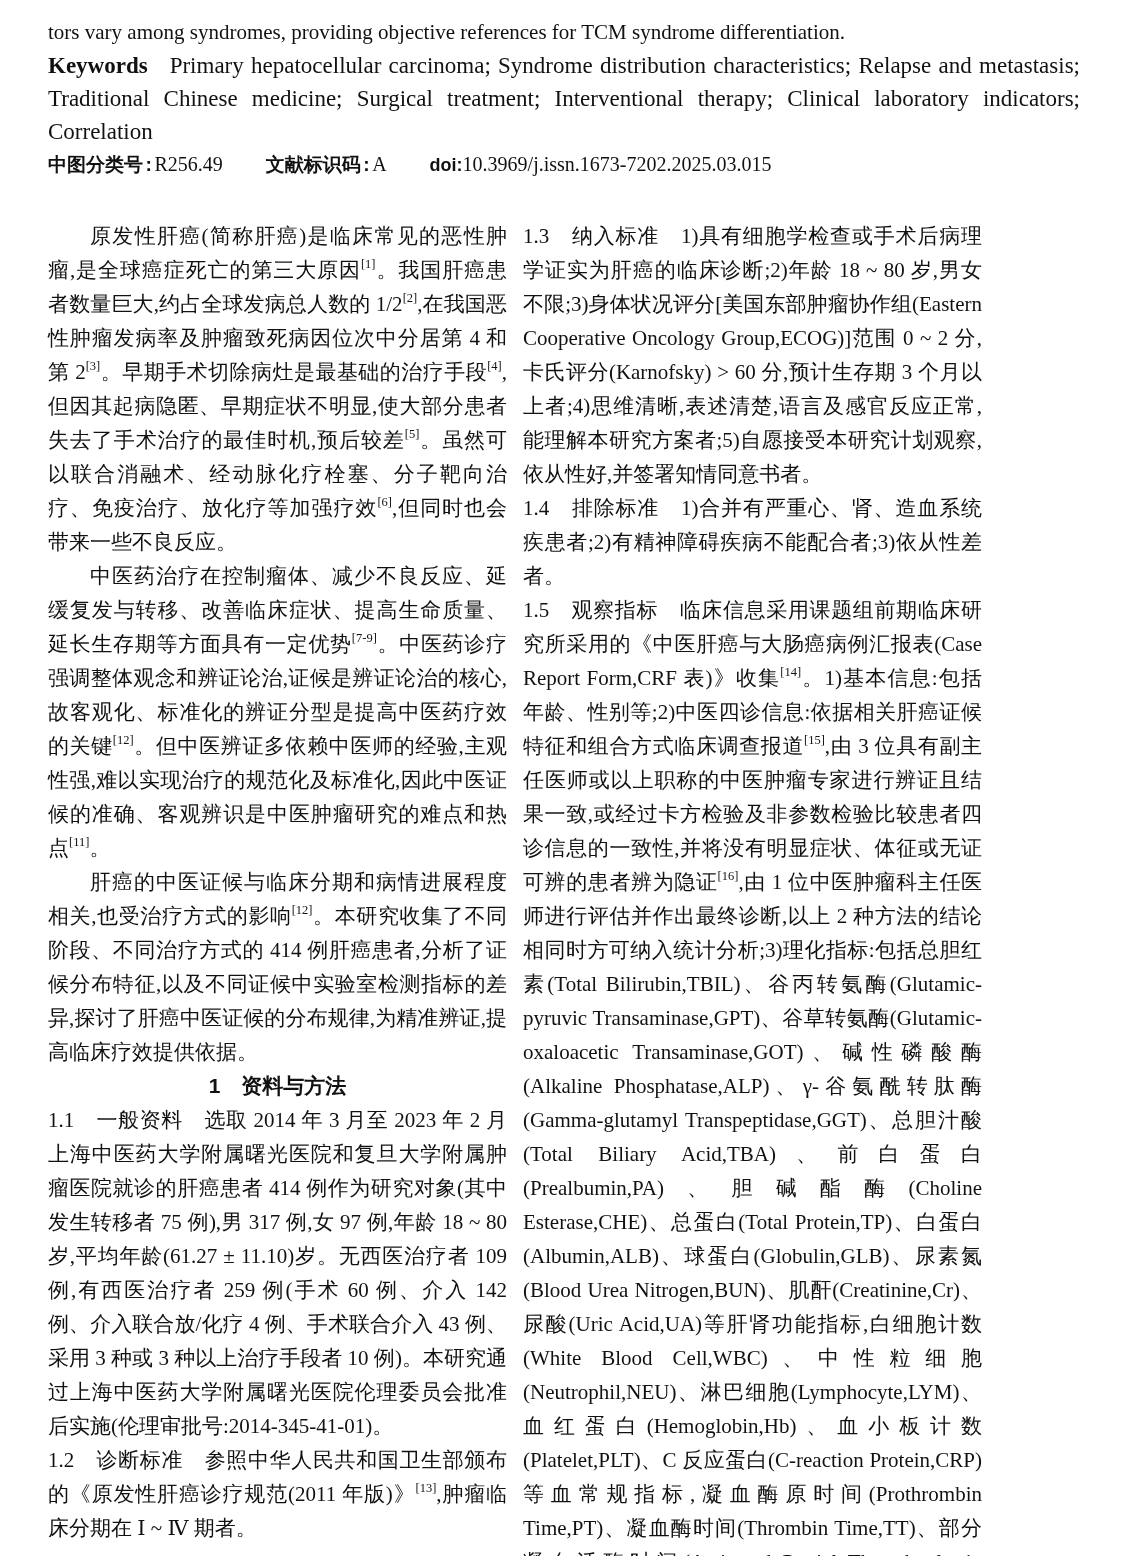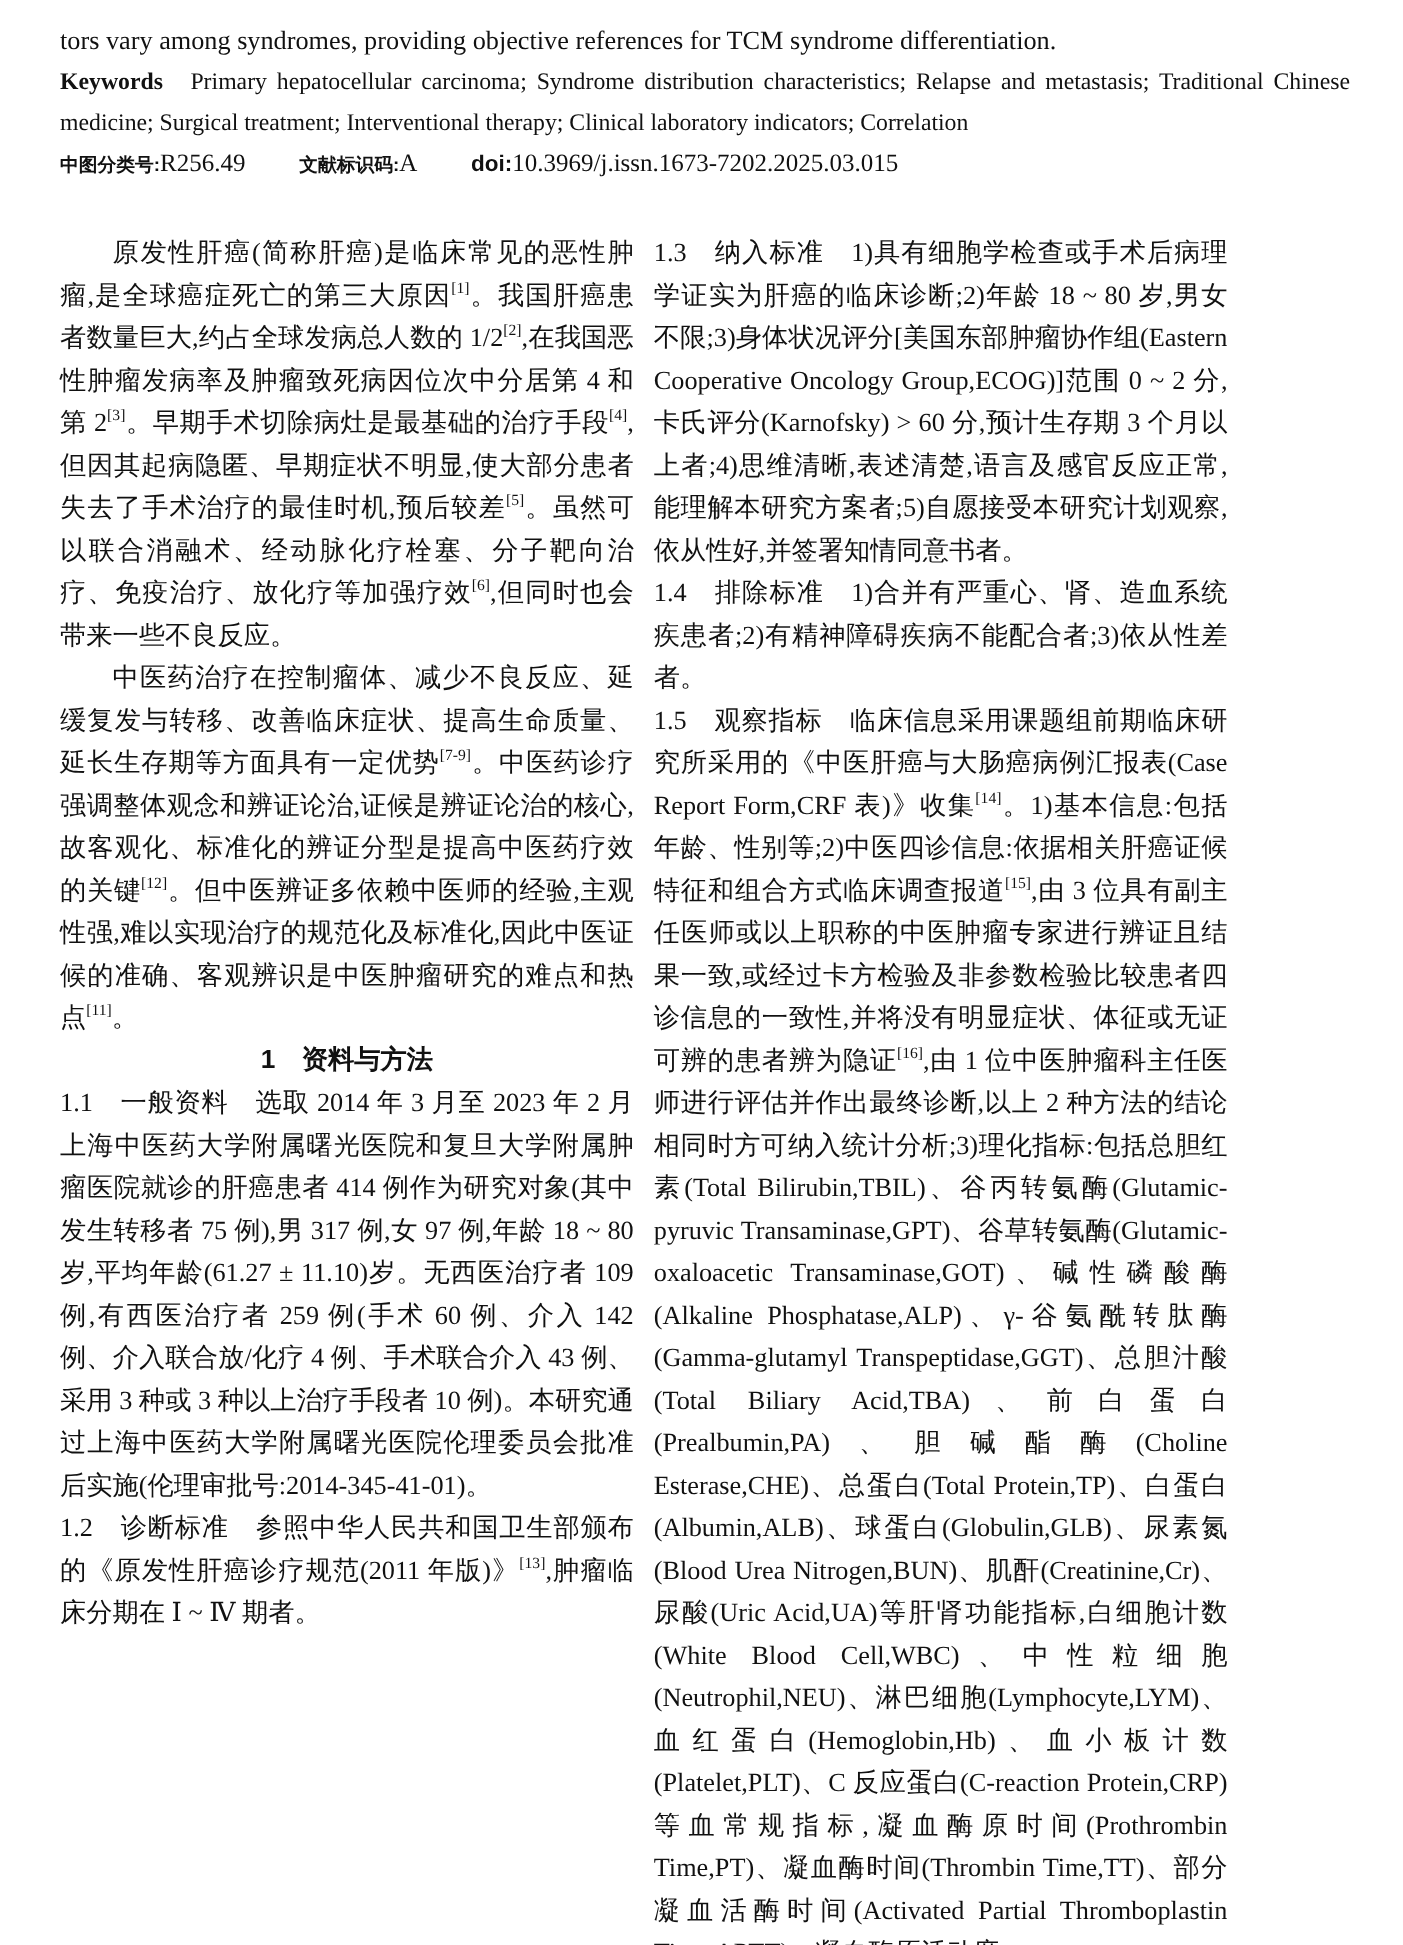--- a/index.html
+++ b/index.html
@@ -16,32 +16,32 @@
     padding: 16px 42px 0 48px;
   }
   
   .header { width: 1032px; }
   .header p { margin: 0; }
   .english-line {
     font-size: 21px; line-height: 33px;
     text-align: left;
   }
   .keywords-line {
-    font-size: 19px; line-height: 33px;
+    font-size: 23px; line-height: 33px;
     text-align: justify;
   }
   .keywords-label { font-weight: bold; margin-right: 22px; }
   .meta-line {
     font-size: 20px; line-height: 33px;
     margin-top: 1px;
   }
   .meta-label {
     font-weight: bold;
-    font-family: Liberation Sans, sans-serif;
-    font-size: 15px;
+    font-family: Liberation Mono, monospace;
+    font-size: 19px;
   }
   .meta-label.latin { font-family: Liberation Sans, sans-serif; font-size: 18px; }
   .meta-group { margin-right: 38px; }
   
   .columns {
     margin-top: 36px;
     display: flex;
     gap: 16px;
   }
   .col { width: 494px; }
@@ -86,20 +86,21 @@
       <span class="meta-group"><span class="meta-label">文献标识码:</span><span>A</span></span>
       <span><span class="meta-label latin">doi:</span><span>10.3969/j.issn.1673-7202.2025.03.015</span></span>
     </p>
   </div>
 
   <div class="columns">
 
     <div class="col">
       <p class="indent">原发性肝癌(简称肝癌)是临床常见的恶性肿瘤,是全球癌症死亡的第三大原因<sup>[1]</sup>。我国肝癌患者数量巨大,约占全球发病总人数的 1/2<sup>[2]</sup>,在我国恶性肿瘤发病率及肿瘤致死病因位次中分居第 4 和第 2<sup>[3]</sup>。早期手术切除病灶是最基础的治疗手段<sup>[4]</sup>,但因其起病隐匿、早期症状不明显,使大部分患者失去了手术治疗的最佳时机,预后较差<sup>[5]</sup>。虽然可以联合消融术、经动脉化疗栓塞、分子靶向治疗、免疫治疗、放化疗等加强疗效<sup>[6]</sup>,但同时也会带来一些不良反应。</p>
       <p class="indent">中医药治疗在控制瘤体、减少不良反应、延缓复发与转移、改善临床症状、提高生命质量、延长生存期等方面具有一定优势<sup>[7-9]</sup>。中医药诊疗强调整体观念和辨证论治,证候是辨证论治的核心,故客观化、标准化的辨证分型是提高中医药疗效的关键<sup>[12]</sup>。但中医辨证多依赖中医师的经验,主观性强,难以实现治疗的规范化及标准化,因此中医证候的准确、客观辨识是中医肿瘤研究的难点和热点<sup>[11]</sup>。</p>
+      <p class="indent">肝癌的中医证候与临床分期和病情进展程度相关,也受治疗方式的影响<sup>[12]</sup>。本研究收集了不同阶段、不同治疗方式的 414 例肝癌患者,分析了证候分布特征,以及不同证候中实验室检测指标的差异,探讨了肝癌中医证候的分布规律,为精准辨证,提高临床疗效提供依据。</p>
       <h2 class="section-heading">1　资料与方法</h2>
       <p>1.1　一般资料　选取 2014 年 3 月至 2023 年 2 月上海中医药大学附属曙光医院和复旦大学附属肿瘤医院就诊的肝癌患者 414 例作为研究对象(其中发生转移者 75 例),男 317 例,女 97 例,年龄 18 ~ 80 岁,平均年龄(61.27 ± 11.10)岁。无西医治疗者 109 例,有西医治疗者 259 例(手术 60 例、介入 142 例、介入联合放/化疗 4 例、手术联合介入 43 例、采用 3 种或 3 种以上治疗手段者 10 例)。本研究通过上海中医药大学附属曙光医院伦理委员会批准后实施(伦理审批号:2014-345-41-01)。</p>
       <p>1.2　诊断标准　参照中华人民共和国卫生部颁布的《原发性肝癌诊疗规范(2011 年版)》<sup>[13]</sup>,肿瘤临床分期在 Ⅰ ~ Ⅳ 期者。</p>
     </div>
 
     <div class="col">
       <p>1.3　纳入标准　1)具有细胞学检查或手术后病理学证实为肝癌的临床诊断;2)年龄 18 ~ 80 岁,男女不限;3)身体状况评分[美国东部肿瘤协作组(Eastern Cooperative Oncology Group,ECOG)]范围 0 ~ 2 分,卡氏评分(Karnofsky) &gt; 60 分,预计生存期 3 个月以上者;4)思维清晰,表述清楚,语言及感官反应正常,能理解本研究方案者;5)自愿接受本研究计划观察,依从性好,并签署知情同意书者。</p>
       <p>1.4　排除标准　1)合并有严重心、肾、造血系统疾患者;2)有精神障碍疾病不能配合者;3)依从性差者。</p>
       <p>1.5　观察指标　临床信息采用课题组前期临床研究所采用的《中医肝癌与大肠癌病例汇报表(Case Report Form,CRF 表)》收集<sup>[14]</sup>。1)基本信息:包括年龄、性别等;2)中医四诊信息:依据相关肝癌证候特征和组合方式临床调查报道<sup>[15]</sup>,由 3 位具有副主任医师或以上职称的中医肿瘤专家进行辨证且结果一致,或经过卡方检验及非参数检验比较患者四诊信息的一致性,并将没有明显症状、体征或无证可辨的患者辨为隐证<sup>[16]</sup>,由 1 位中医肿瘤科主任医师进行评估并作出最终诊断,以上 2 种方法的结论相同时方可纳入统计分析;3)理化指标:包括总胆红素(Total Bilirubin,TBIL)、谷丙转氨酶(Glutamic-pyruvic Transaminase,GPT)、谷草转氨酶(Glutamic-oxaloacetic Transaminase,GOT)、碱性磷酸酶(Alkaline Phosphatase,ALP)、γ-谷氨酰转肽酶(Gamma-glutamyl Transpeptidase,GGT)、总胆汁酸(Total Biliary Acid,TBA)、前白蛋白(Prealbumin,PA)、胆碱酯酶(Choline Esterase,CHE)、总蛋白(Total Protein,TP)、白蛋白(Albumin,ALB)、球蛋白(Globulin,GLB)、尿素氮(Blood Urea Nitrogen,BUN)、肌酐(Creatinine,Cr)、尿酸(Uric Acid,UA)等肝肾功能指标,白细胞计数(White Blood Cell,WBC)、中性粒细胞(Neutrophil,NEU)、淋巴细胞(Lymphocyte,LYM)、血红蛋白(Hemoglobin,Hb)、血小板计数(Platelet,PLT)、C 反应蛋白(C-reaction Protein,CRP)等血常规指标,凝血酶原时间(Prothrombin Time,PT)、凝血酶时间(Thrombin Time,TT)、部分凝血活酶时间(Activated Partial Thromboplastin Time,APTT)、凝血酶原活动度</p>
     </div>

